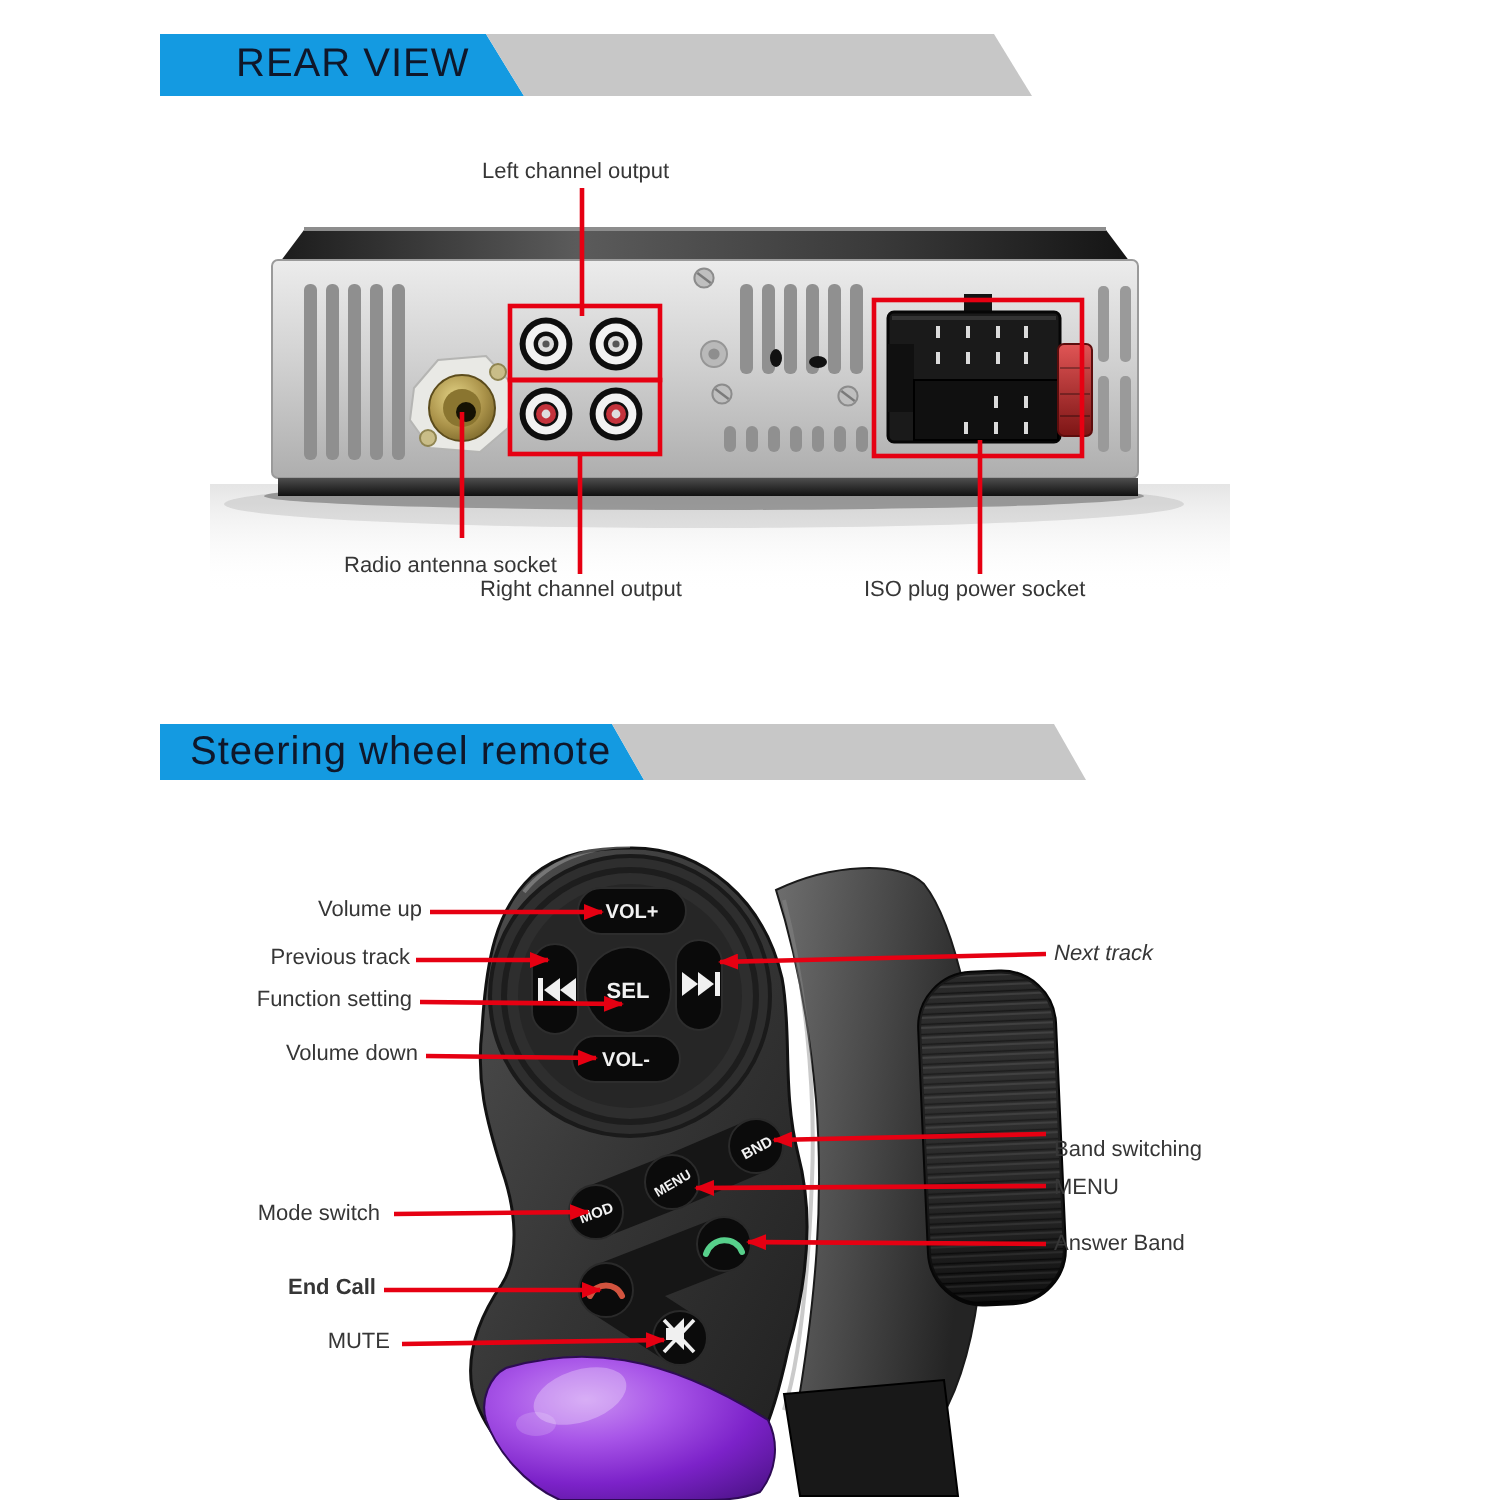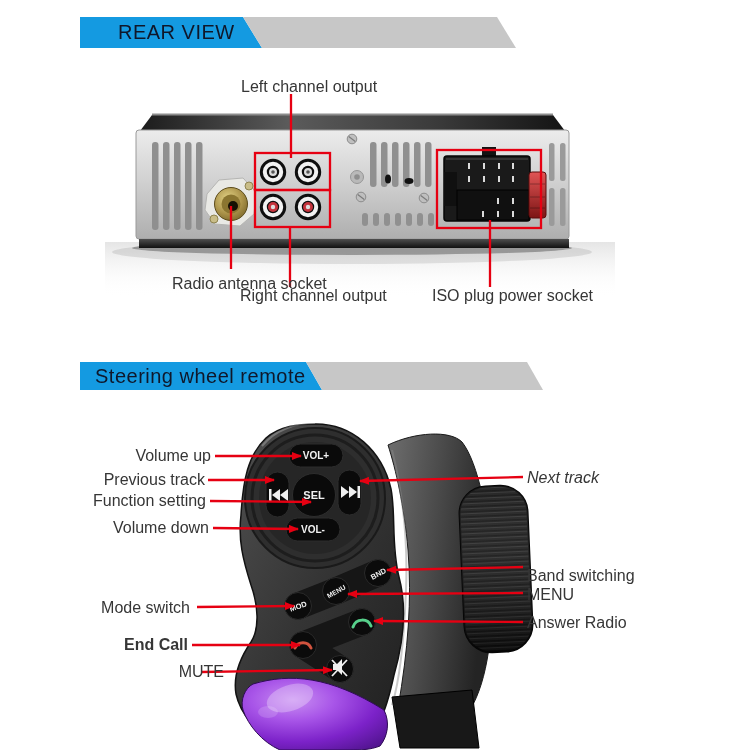--- a/index.html
+++ b/index.html
@@ -8,21 +8,21 @@
     --callout-red:#e60012;
     --label-text:#363636;
   }
   html,body{margin:0;padding:0;background:#fff;}
   .page{position:relative;width:750px;height:750px;background:#fff;overflow:hidden;
         font-family:"Liberation Sans",sans-serif;}
   .banner{position:absolute;height:31px;}
   .banner-blue{background:var(--banner-blue);}
   .banner-gray{background:var(--banner-gray);}
   .banner-text{color:#0f172a;font-size:20px;letter-spacing:.5px;white-space:nowrap;display:block;}
-  .lbl{position:absolute;font-size:16px;color:var(--label-text);white-space:nowrap;line-height:15px;}
+  .lbl{position:absolute;font-size:11px;color:var(--label-text);white-space:nowrap;line-height:15px;}
   svg{position:absolute;display:block;}
   .red{stroke:var(--callout-red);stroke-width:2.3;fill:none;}
   .redbox{stroke:var(--callout-red);stroke-width:2.3;fill:none;}
   .arrowhead{fill:var(--callout-red);}
   .btn-label{font-family:"Liberation Sans",sans-serif;font-weight:bold;fill:#f2f2f2;}
 </style>
 </head>
 <body>
 
 <div class="page">
@@ -327,20 +327,20 @@
       <line class="red" x1="523" y1="622" x2="374" y2="621" marker-end="url(#arrw)"></line>
     </g>
   </svg>
 
   <div class="lbl" style="right:539px;top:448px;">Volume up</div>
   <div class="lbl" style="right:545px;top:472px;">Previous track</div>
   <div class="lbl" style="right:544px;top:493px;">Function setting</div>
   <div class="lbl" style="right:541px;top:520px;">Volume down</div>
   <div class="lbl" style="right:560px;top:600px;margin-left:48px;">Mode switch</div>
   <div class="lbl" style="right:562px;top:637px;font-weight:bold;">End Call</div>
-  <div class="lbl" style="right:526px;top:664px;">MUTE</div>
+  <div class="lbl" style="right:555px;top:664px;">MUTE</div>
 
   <div class="lbl" style="left:527px;top:470px;font-style:italic;">Next track</div>
   <div class="lbl" style="left:527px;top:568px;">Band switching</div>
   <div class="lbl" style="left:527px;top:587px;">MENU</div>
-  <div class="lbl" style="left:527px;top:615px;">Answer Radio</div>
+  <div class="lbl" style="left:527px;top:615px;">Answer Band</div>
 
 </div>
 
 </body></html>

